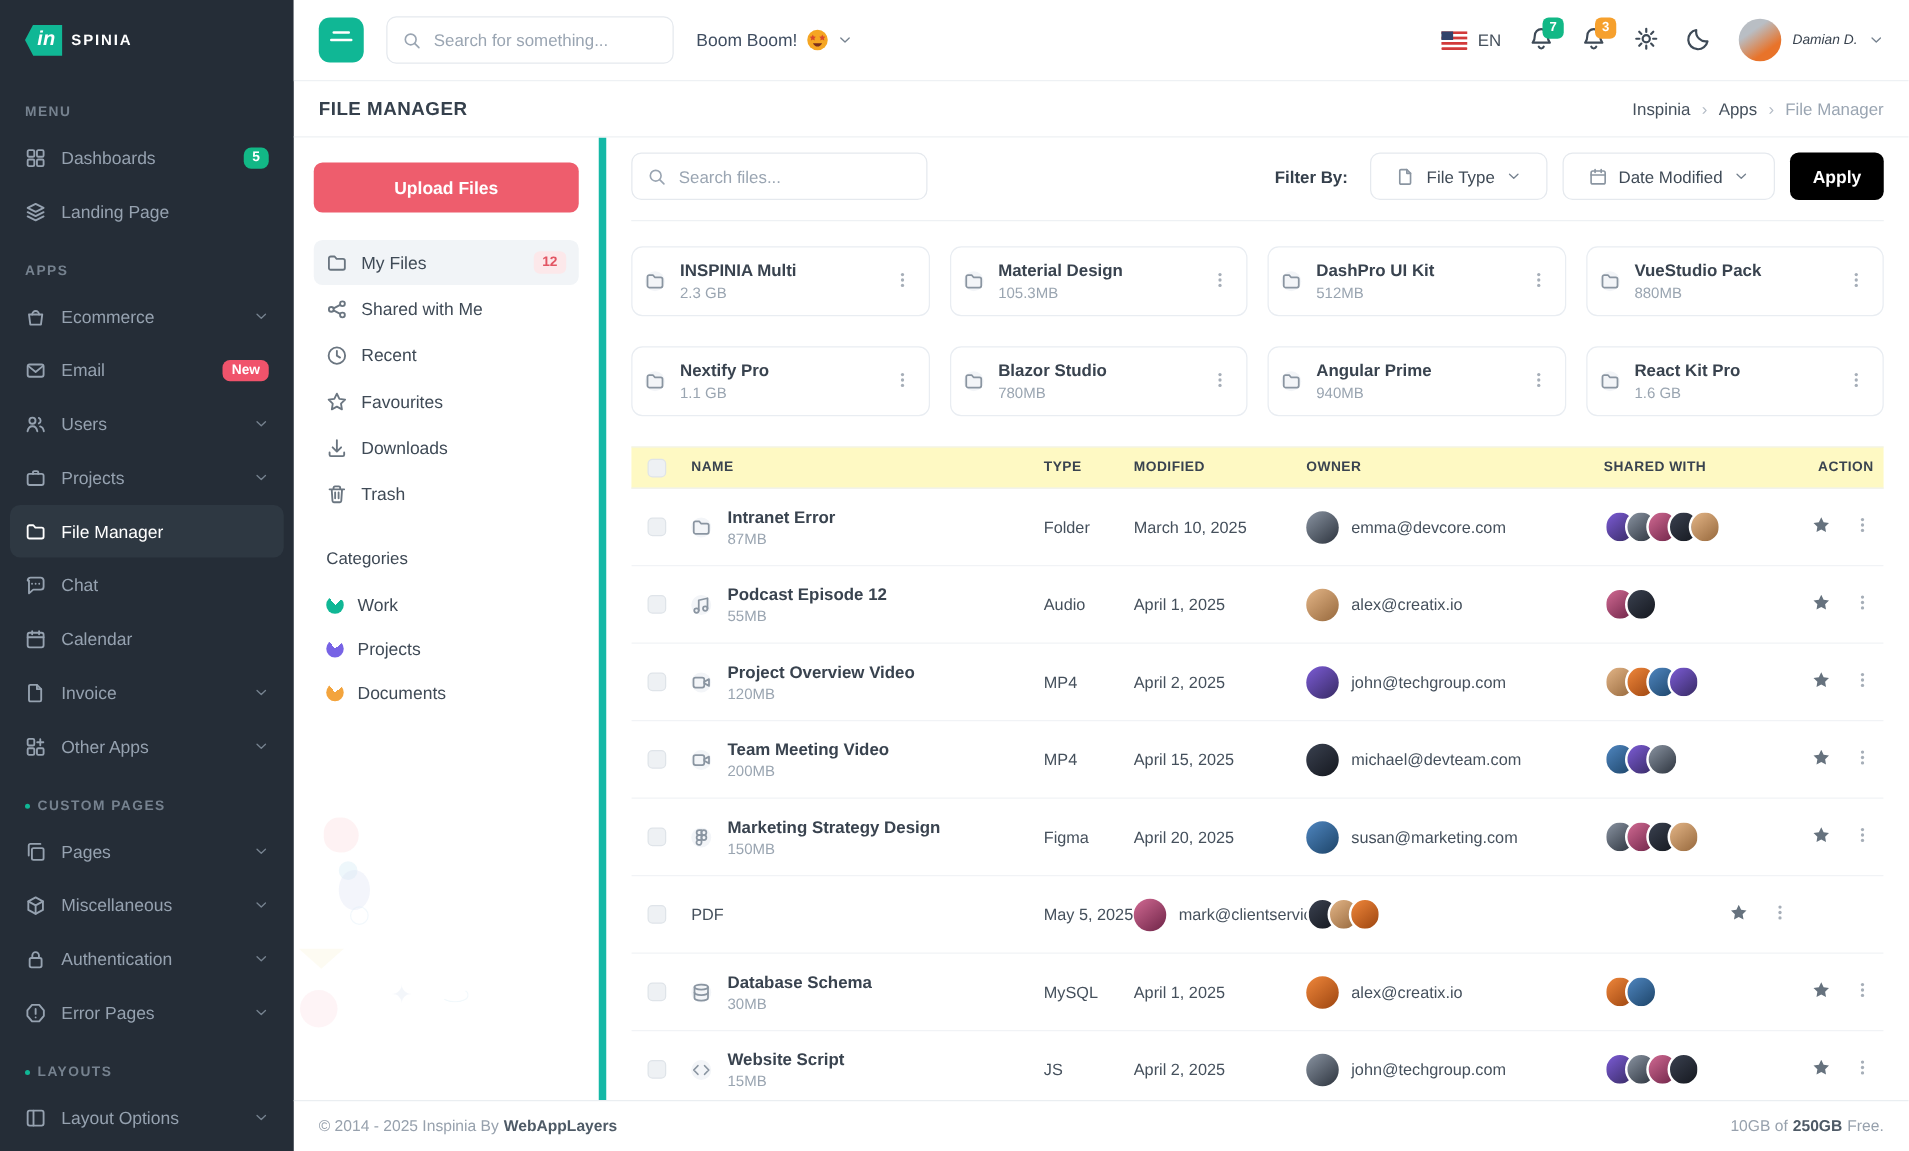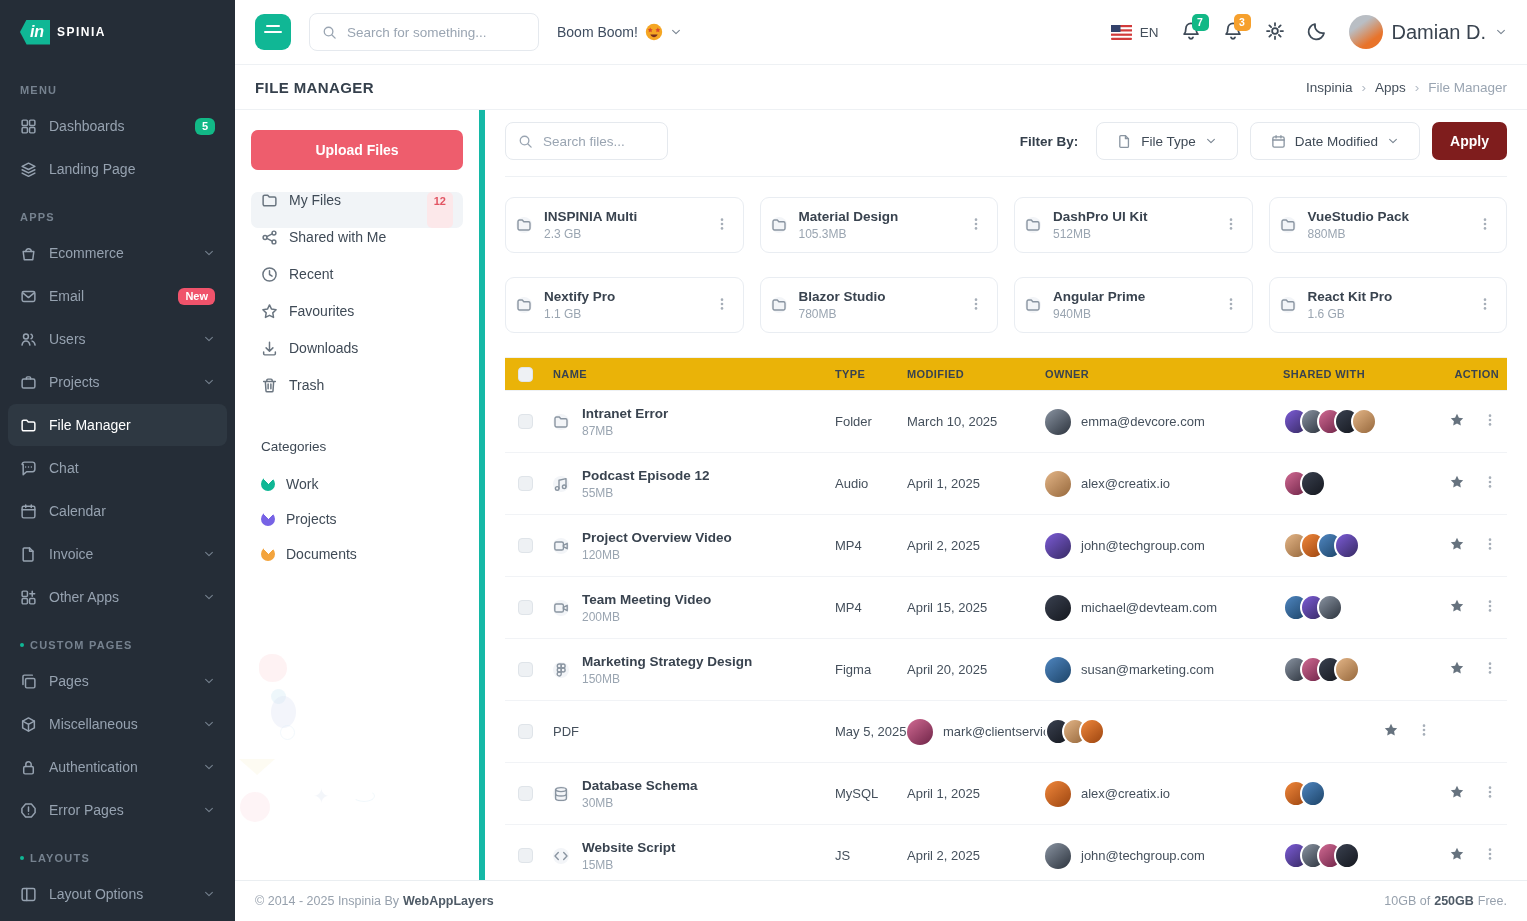--- a/index.html
+++ b/index.html
@@ -46,39 +46,39 @@
   .topbar-right { margin-left:auto; display:flex; align-items:center; gap:22px; }
   .lang { display:flex; align-items:center; gap:8px; font-size:13.5px; color:#45505c; cursor:pointer; }
   .icon-btn { position:relative; background:none; border:none; cursor:pointer; color:#3e4a57; }
   .icon-btn svg { width:20px; height:20px; }
   .icon-badge { position:absolute; top:-7px; right:-8px; min-width:17px; height:17px; padding:0 4px; border-radius:5px;
     color:#fff; font-size:10.5px; font-weight:700; display:flex; align-items:center; justify-content:center; }
   .icon-badge.green { background:#12b886; }
   .icon-badge.orange { background:#f6a02d; }
   .user-menu { display:flex; align-items:center; gap:9px; cursor:pointer; }
   .avatar { width:34px; height:34px; border-radius:50%; background:linear-gradient(145deg,#b9bec4 30%,#e8732a 72%); }
-  .user-name { font-size:20px; color:#39434f; font-weight:500; }
+  .user-name { font-size:11px; color:#39434f; font-weight:500;font-style:italic; }
   .user-menu .chev svg { width:12px; height:12px; color:#76828f; }
 
   .titlebar { height:46px; flex:0 0 46px; border-top:1px solid #eef1f4; border-bottom:1px solid #eef1f4;
     display:flex; align-items:center; justify-content:space-between; padding:0 20px; }
   .page-title { font-size:15px; font-weight:700; color:#35404c; letter-spacing:.4px; }
   .breadcrumb { display:flex; align-items:center; gap:9px; font-size:13.5px; }
   .bc-item { color:#45505c; cursor:pointer; }
   .bc-item.active { color:#9aa5b2; cursor:default; }
   .bc-sep { color:#b4bcc6; }
 
   .content { flex:1; display:flex; overflow:hidden; }
 
   
   .filebar { width:250px; flex:0 0 250px; border-right:6px solid #14b8a6; padding:20px 16px; position:relative; overflow:hidden; }
   .upload-btn { width:100%; height:40px; background:#ee5d6d; color:#fff; border:none; border-radius:7px;
     font-size:14px; font-weight:600; cursor:pointer; font-family:inherit; }
   .file-nav { margin-top:22px; display:flex; flex-direction:column; gap:1px; }
-  .fnav-item { display:flex; gap:11px; height:36px; padding:0 10px; border-radius:7px;
+  .fnav-item { display:flex; align-items:center; gap:11px; height:36px; padding:0 10px; border-radius:7px;
     font-size:14px; color:#3f4a56; cursor:pointer; }
   .fnav-item.active { background:#f1f4f7; }
   .fnav-item .ic svg { width:16px; height:16px; color:#6a7580; }
   .fnav-item .lbl { flex:1; }
   .fnav-badge { background:#fce8ea; color:#e25563; font-size:11px; font-weight:700; padding:3px 7px; border-radius:5px; }
   .cat-label { margin:26px 0 12px 10px; font-size:13.5px; color:#3d4854; }
   .cat-item { display:flex; align-items:center; gap:11px; height:35px; padding:0 10px; font-size:14px; color:#3f4a56; cursor:pointer; }
   .cat-pie { width:14px; height:14px; border-radius:50%; background:conic-gradient(from 50deg, var(--c) 0 272deg, transparent 272deg 360deg); }
   .deco { position:absolute; pointer-events:none; opacity:.35; }
   .deco.blob1 { left:24px; bottom:198px; width:28px; height:28px; border-radius:46% 54% 52% 48%; background:#fbd9de; }
@@ -86,48 +86,48 @@
   .deco.c2 { left:36px; bottom:176px; width:15px; height:15px; border-radius:50%; background:#cfe7f4; }
   .deco.ring { left:45px; bottom:140px; width:15px; height:15px; border-radius:50%; border:1.5px solid #d9ecf5; background:transparent; }
   .deco.tri { left:4px; bottom:105px; width:0; height:0; border-left:18px solid transparent; border-right:18px solid transparent; border-top:16px solid #faf3da; }
   .deco.c3 { left:5px; bottom:58px; width:30px; height:30px; border-radius:50%; background:#fbdfe4; }
   .deco.star { left:78px; bottom:72px; color:#dfe6f2; font-size:20px; }
   .deco.squig { left:118px; bottom:78px; width:22px; height:12px; border:1.5px solid #d9ecf5; border-radius:50%; border-top-color:transparent; border-left-color:transparent; }
 
   
   .main { flex:1; padding:12px 20px 0; display:flex; flex-direction:column; overflow:hidden; }
   .toolbar { display:flex; align-items:center; height:38px; margin-bottom:16px; }
-  .files-search { display:flex; align-items:center; gap:10px; width:163px; height:38px; border:1px solid #e5e9ee; border-radius:8px; padding:0 12px; }
+  .files-search { display:flex; align-items:center; gap:10px; width:237px; height:38px; border:1px solid #e5e9ee; border-radius:8px; padding:0 12px; }
   .files-search svg { width:15px; height:15px; color:#9aa5b2; }
   .files-search input { border:none; outline:none; flex:1; width:100%; font-size:13.5px; color:#4a5563; font-family:inherit; }
   .files-search input::placeholder { color:#9aa5b2; }
   .toolbar-right { margin-left:auto; display:flex; align-items:center; gap:12px; }
   .filter-label { font-size:13.5px; font-weight:700; color:#35404c; margin-right:6px; }
   .select-box { display:flex; align-items:center; gap:9px; height:38px; border:1px solid #e5e9ee; border-radius:8px;
     padding:0 20px; font-size:13.5px; color:#3f4a56; cursor:pointer; background:#fff; }
   .select-box .ic svg { width:15px; height:15px; color:#8a95a1; }
   .select-box .chev svg { width:11px; height:11px; color:#76828f; }
-  .apply-btn { height:38px; padding:0 18px; background:#7f1d1d; color:#fff; border:none; border-radius:7px;
+  .apply-btn { height:38px; padding:0 18px; background:#000000; color:#fff; border:none; border-radius:7px;
     font-size:14px; font-weight:600; cursor:pointer; font-family:inherit; }
   .toolbar-sep { border-bottom:1px solid #eef1f4; margin:0 0 20px; }
 
   .folders { display:grid; grid-template-columns:repeat(4,1fr); gap:24px 16px; margin-bottom:24px; }
   .folder-card { border:1px solid #e9edf2; border-radius:9px; height:56px; display:flex; align-items:center;
     gap:12px; padding:0 10px; cursor:pointer; background:#fff; }
   .fc-icon { width:40px; height:40px; border-radius:8px; background:#f3f5f8; display:flex; align-items:center; justify-content:center; color:#8a95a1; }
   .fc-icon svg { width:18px; height:18px; }
   .fc-meta { flex:1; min-width:0; }
   .fc-name { font-size:13.5px; font-weight:700; color:#39434f; white-space:nowrap; }
   .fc-size { font-size:12px; color:#9aa5b1; margin-top:3px; }
   .dots-btn { background:none; border:none; color:#a6aeb8; cursor:pointer; padding:4px; }
   .dots-btn svg { width:14px; height:14px; }
 
   .ftable { flex:1; overflow:hidden; display:flex; flex-direction:column; }
   .t-head, .t-row { display:grid; grid-template-columns:48px 282px 72px 138px 238px 158px 66px; align-items:center; }
-  .t-head { height:34px; background:#eab308; border-top:1px solid #eef1f4; border-bottom:1px solid #eef1f4;
+  .t-head { height:34px; background:#fef9c3; border-top:1px solid #eef1f4; border-bottom:1px solid #eef1f4;
     font-size:11px; font-weight:700; color:#39434f; letter-spacing:.4px; }
   .t-rows { flex:1; overflow:hidden; }
   .t-row { height:62px; border-bottom:1px solid #f1f3f6; }
   .cb { width:15px; height:15px; border-radius:4px; background:#eef1f4; border:1px solid #dfe4e9; margin-left:13px; cursor:pointer; }
   .row-name { display:flex; align-items:center; gap:13px; }
   .row-icon { width:38px; height:38px; border-radius:8px; background:#f3f5f8; display:flex; align-items:center; justify-content:center; color:#8a95a1; }
   .row-icon svg { width:18px; height:18px; }
   .rn-title { font-size:13.5px; font-weight:700; color:#39434f; }
   .rn-size { font-size:12px; color:#9aa5b1; margin-top:3px; }
   .t-type, .t-mod, .t-owner-mail { font-size:13px; color:#45505c; }

